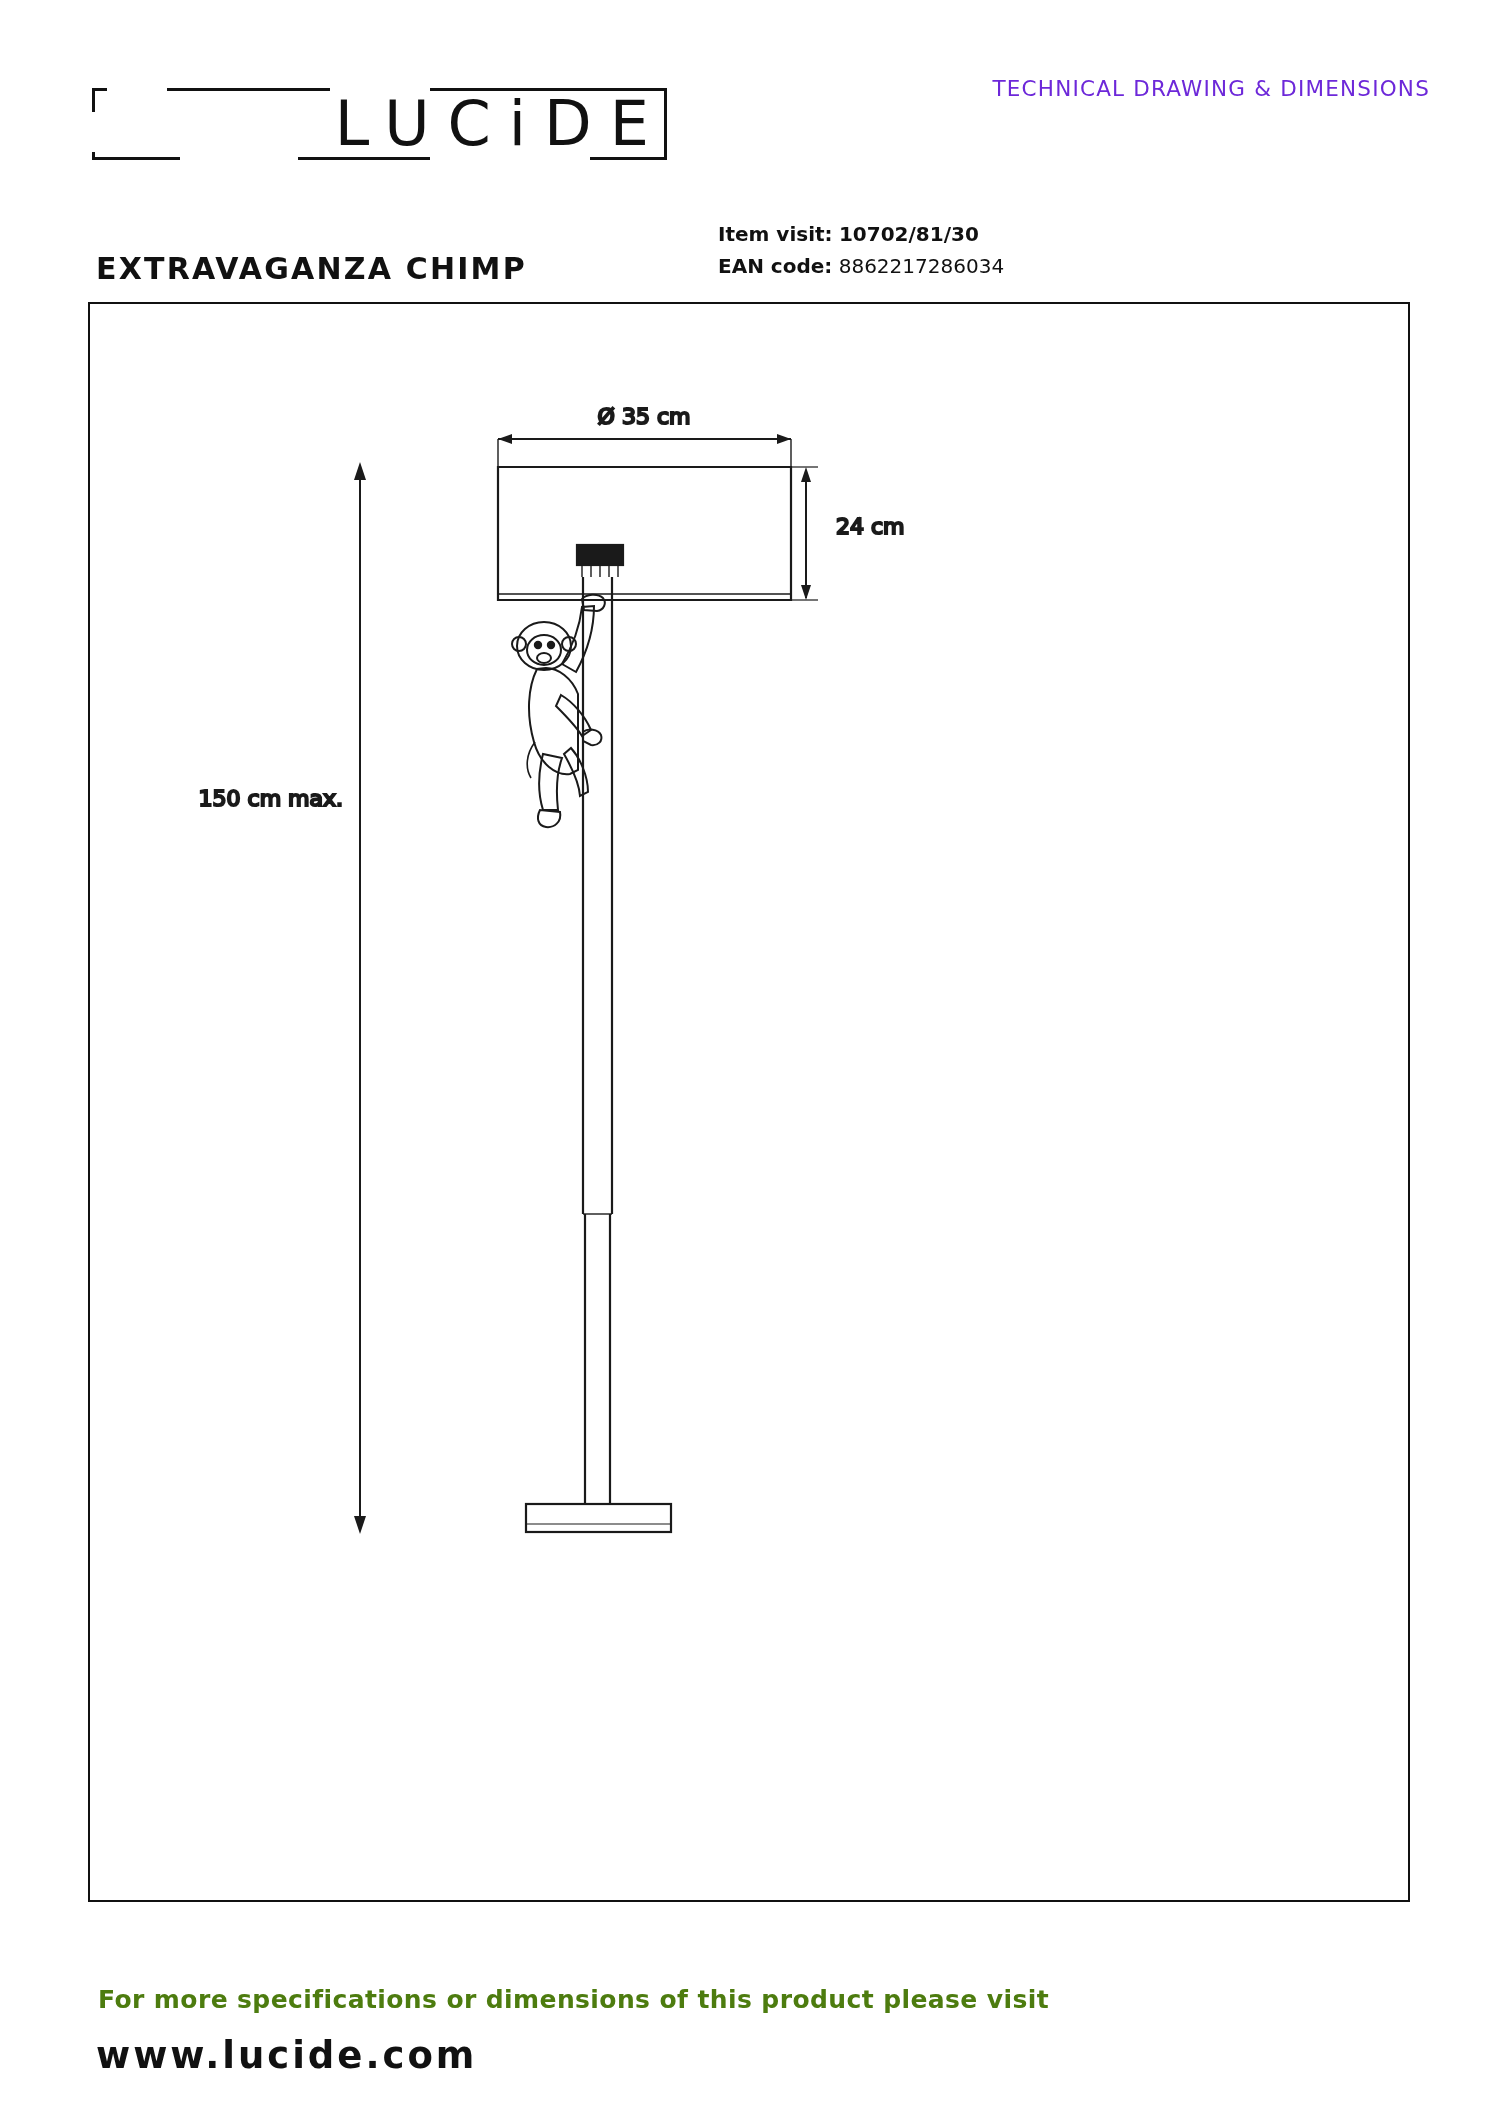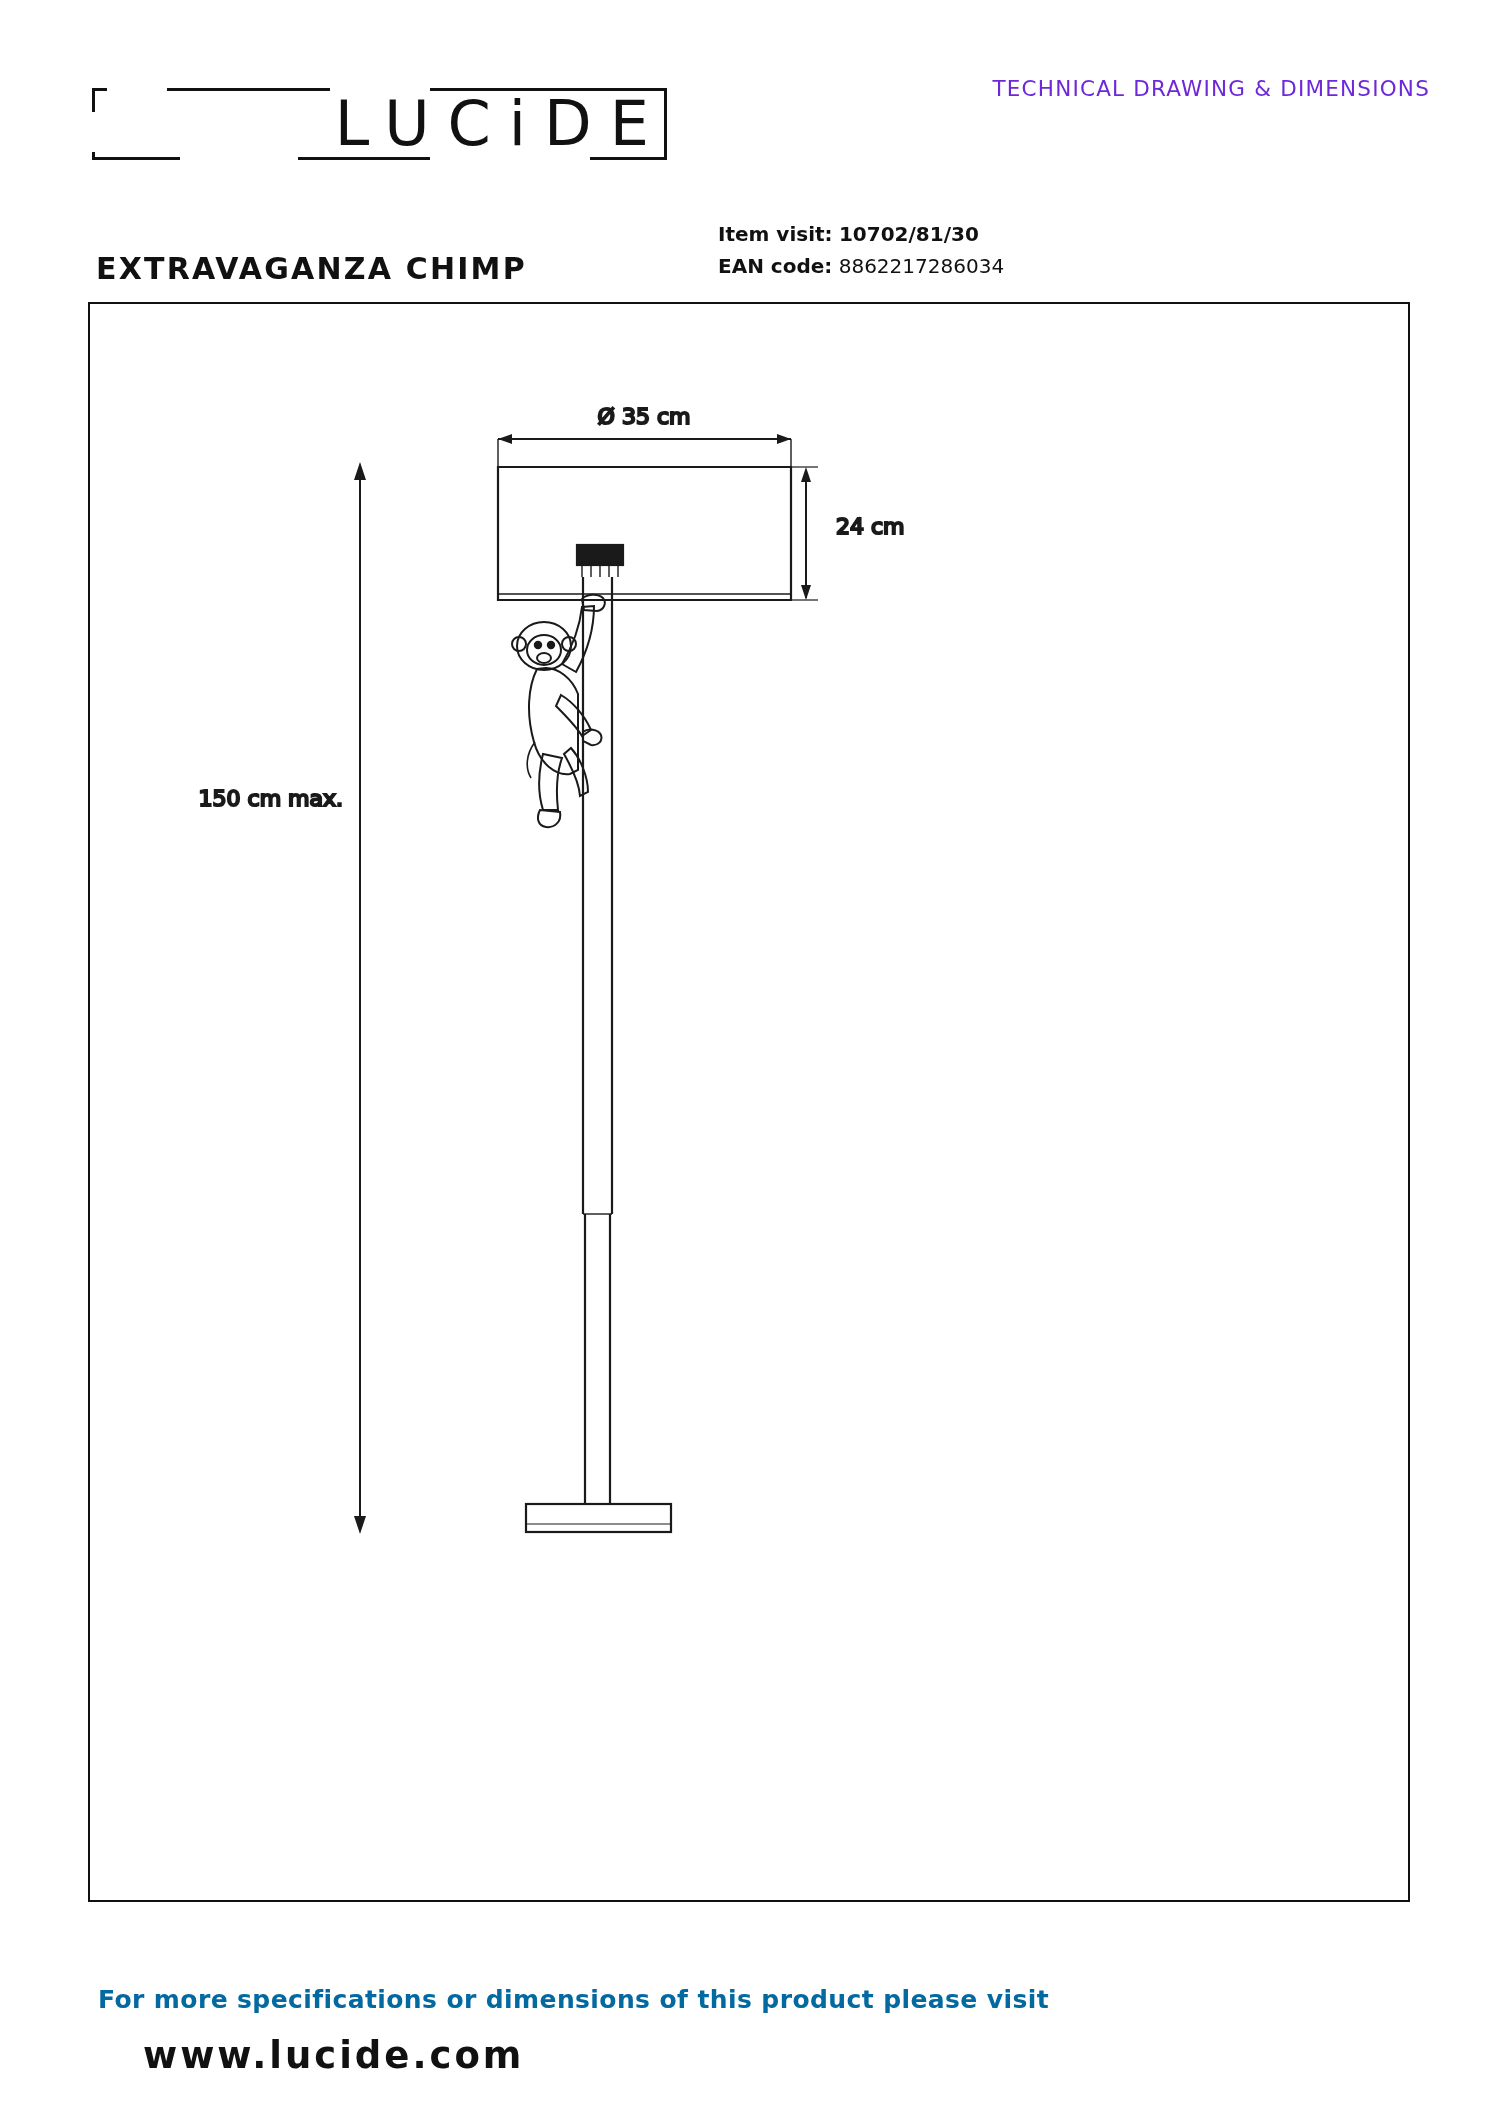--- a/index.html
+++ b/index.html
@@ -105,33 +105,32 @@
   }
 
   
   .footer-line1 {
     position: absolute;
     left: 98px;
     top: 1985px;
     font-size: 25px;
     font-weight: bold;
     letter-spacing: 0.4px;
-    color: #0369a1;
+    color: #4d7c0f;
     white-space: nowrap;
   }
   .footer-line2 {
     position: absolute;
     left: 96px;
     top: 2034px;
     font-size: 37px;
     font-weight: bold;
     letter-spacing: 3px;
     color: #111;
     white-space: nowrap;
-    margin-left: 47px;
   }
 
   
   .drawing {
     position: absolute;
     left: 88px;
     top: 302px;
     width: 1322px;
     height: 1600px;
   }

